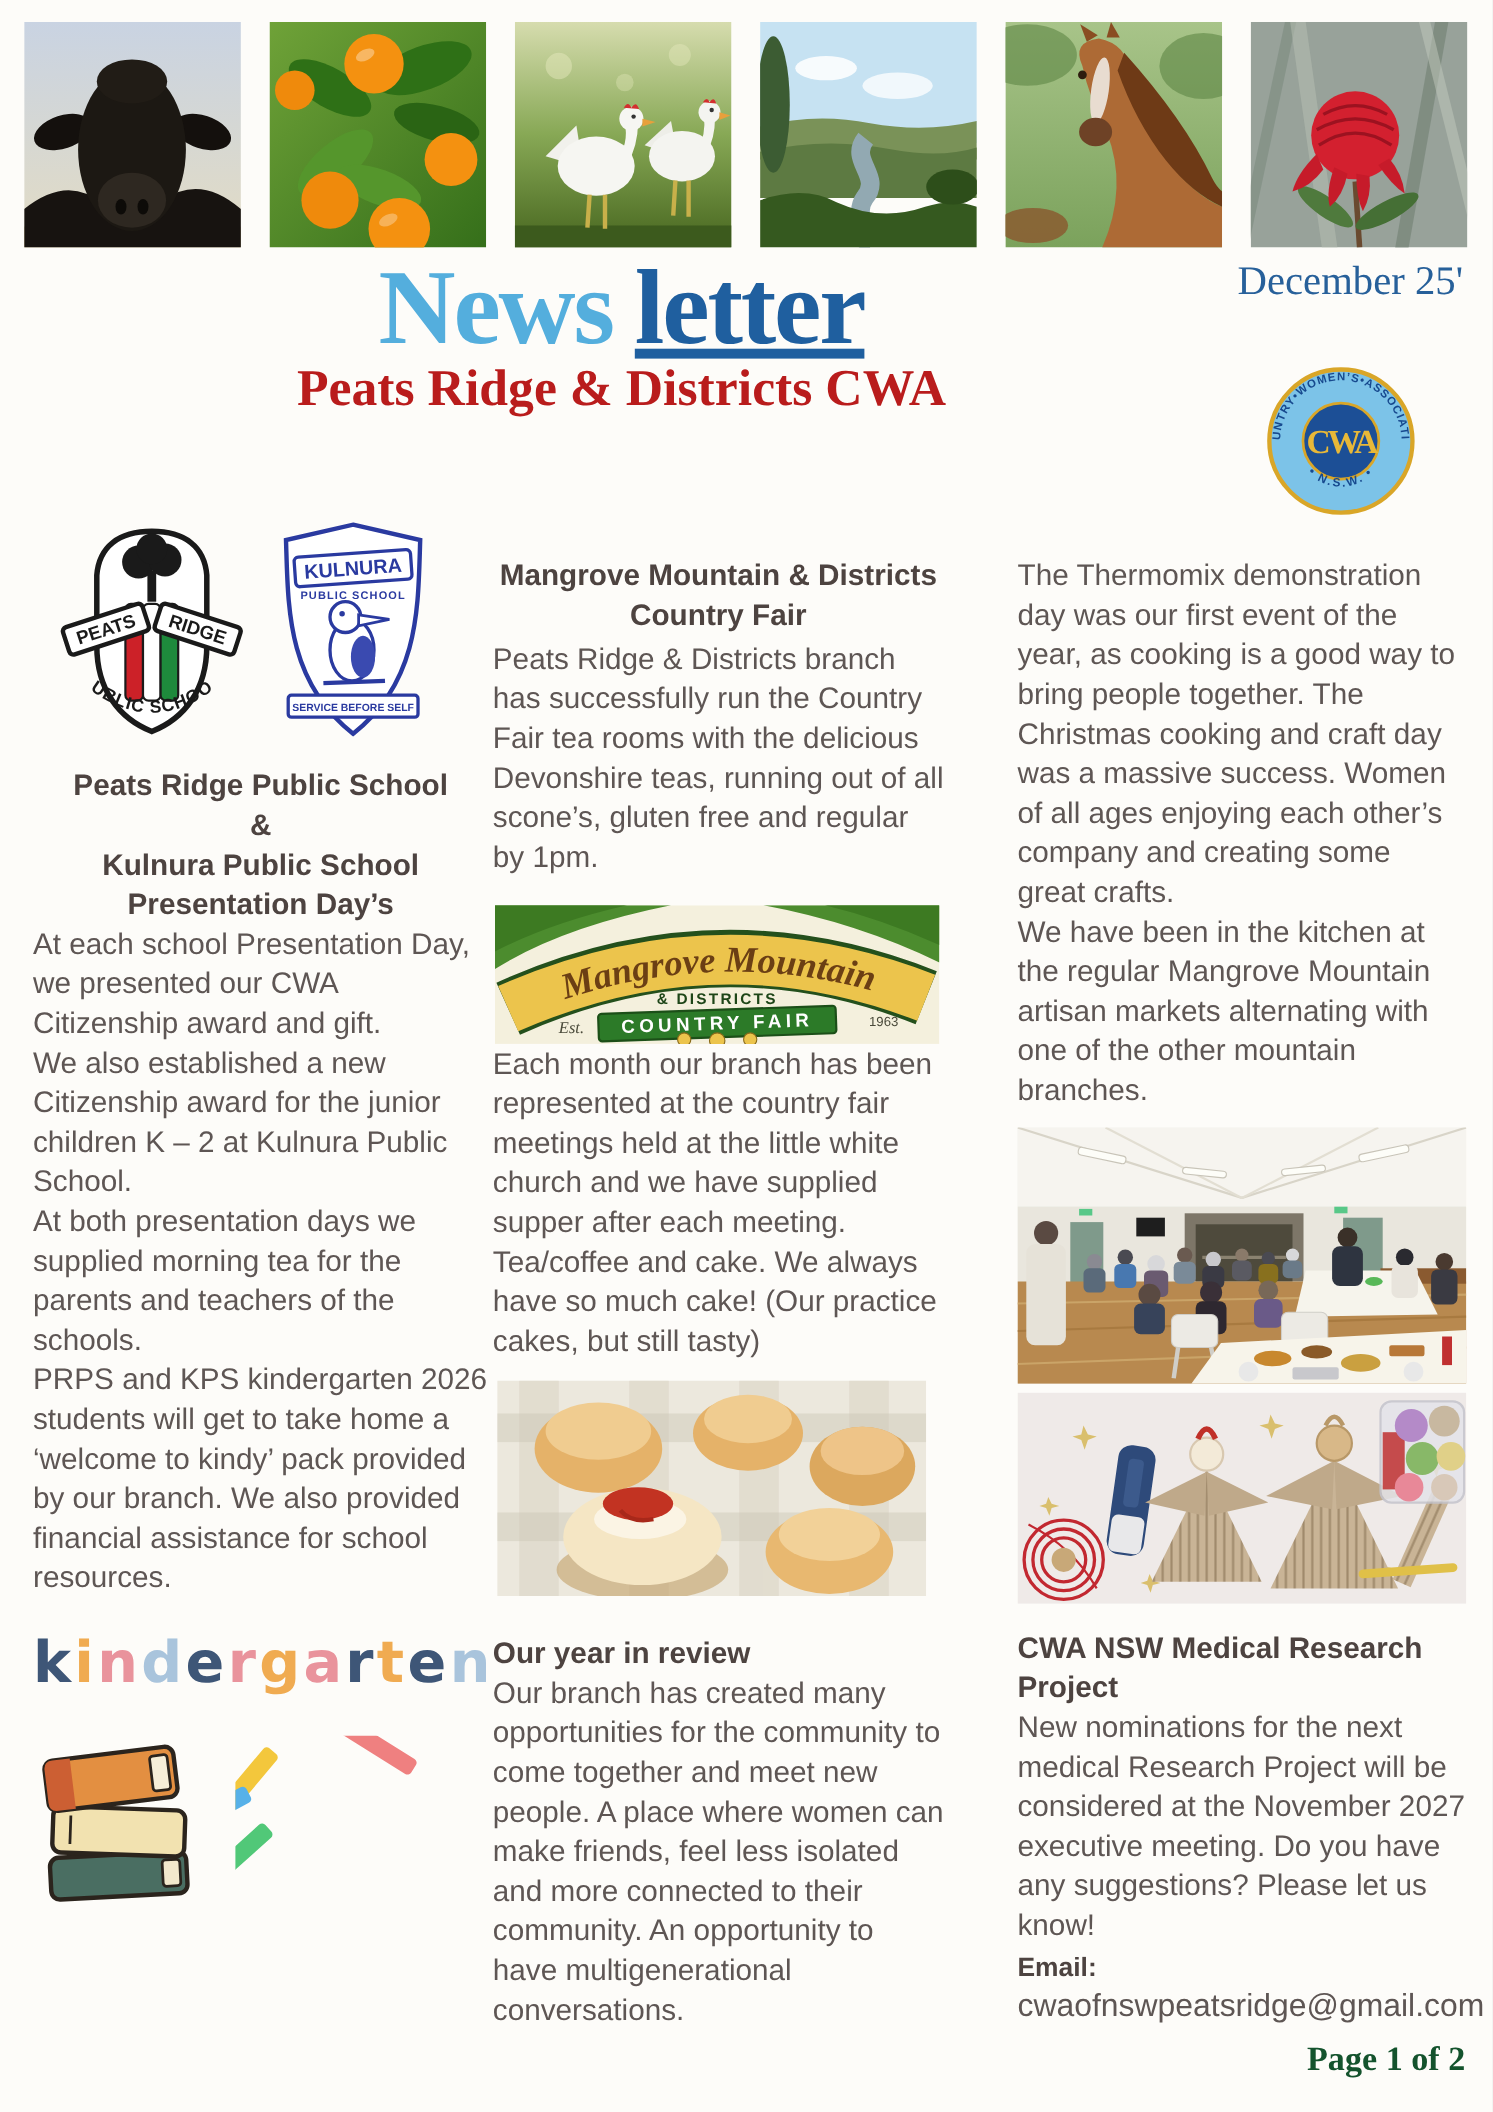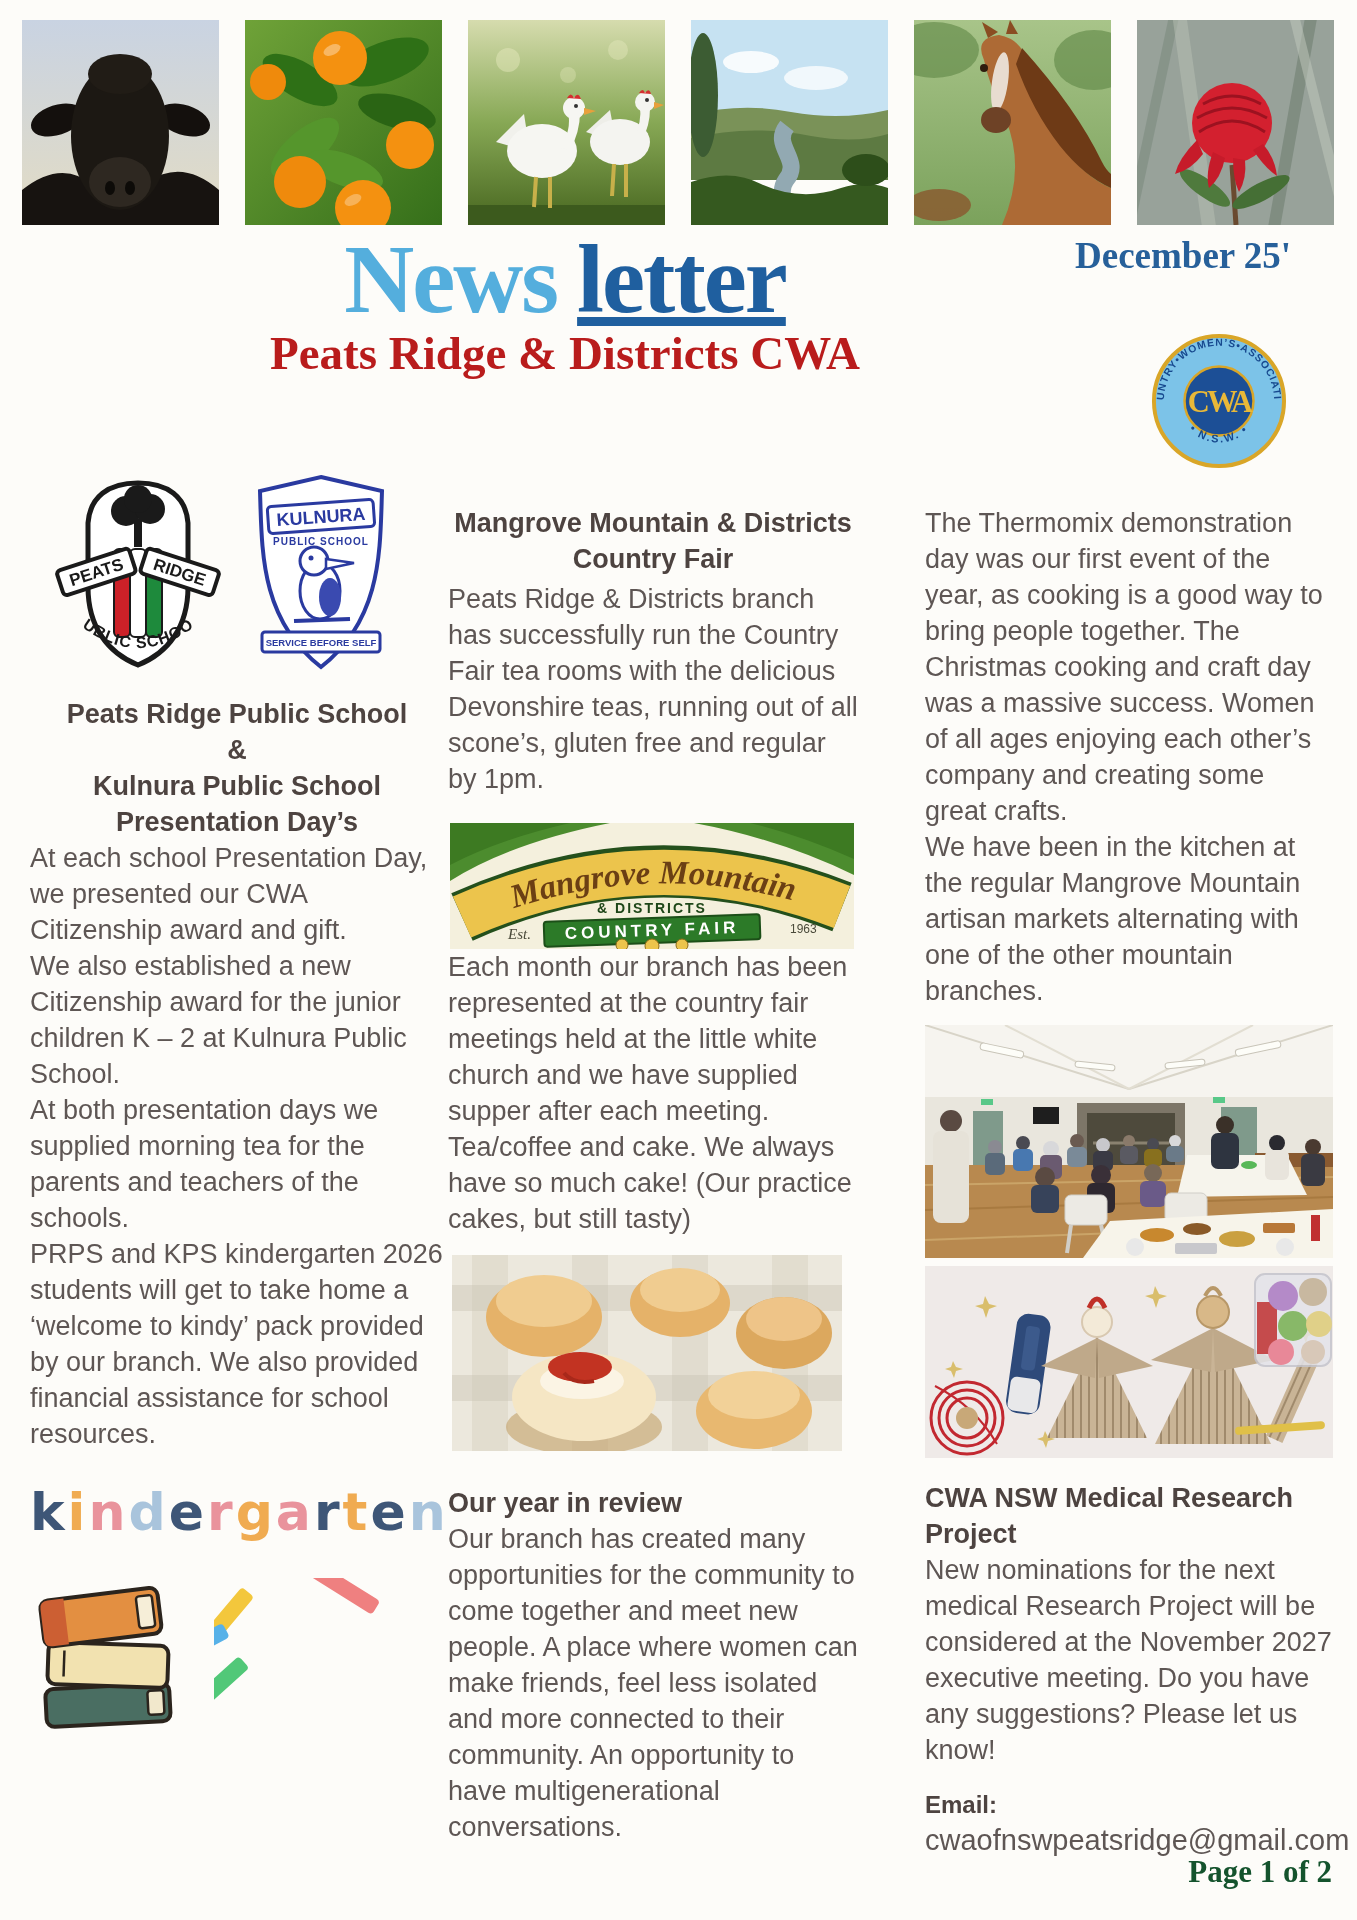--- a/index.html
+++ b/index.html
@@ -6,22 +6,22 @@
   .page{position:relative;width:1357px;height:1920px;margin:0 auto;background:#fdfcf9;overflow:hidden;
         font-family:"Liberation Sans",sans-serif;color:#5e5654;}
   .photo-strip{position:absolute;left:22px;top:20px;width:1313px;height:205px;display:flex;gap:26px;}
   .photo{width:197px;height:205px;flex:none;}
   .photo svg,figure svg{display:block;width:100%;height:100%;}
   figure{margin:0;padding:0;}
   .title-block{position:absolute;top:230px;left:165px;width:800px;text-align:center;
         font-family:"Liberation Serif",serif;font-weight:700;font-size:97px;line-height:100px;letter-spacing:-2px;}
   .title-news{color:#54aedd;}
   .title-letter{color:#1f5f9f;margin-left:20px;text-decoration:underline;}
-  .date{position:absolute;top:234px;left:1075px;width:255px;
-        font-family:"Liberation Serif",serif;font-weight:700;font-size:37px;color:#27609a;}
+  .date{position:absolute;top:234px;left:1075px;width:255px;text-align:right;
+        font-family:"Liberation Serif",serif;font-weight:400;font-size:37px;color:#27609a;}
   .cwa-logo{position:absolute;top:332px;left:1150px;width:138px;height:138px;}
   .subtitle{position:absolute;top:326px;left:165px;width:800px;text-align:center;
         font-family:"Liberation Serif",serif;font-weight:700;font-size:47px;color:#b91c1c;}
   .col{position:absolute;font-size:27px;line-height:36px;}
   .col p{margin:0;}
   .col-left{left:30px;top:468px;width:414px;}
   .col-mid{left:448px;top:505px;width:410px;}
   .col-right{left:925px;top:505px;width:408px;}
   .school-logos{display:flex;gap:24px;padding-left:24px;align-items:flex-start;height:216px;}
   .crest{width:168px;height:212px;}
@@ -30,21 +30,21 @@
   .heading-center{text-align:center;}
   .left-heading{margin-top:12px;}
   .mid-heading{margin-bottom:4px;}
   .fair-logo{margin-top:26px;margin-left:2px;width:404px;height:126px;}
   .fair-gap{margin-top:26px;}
   .scones{margin-top:18px;margin-left:4px;width:390px;height:196px;}
   .review-heading{margin-top:34px;}
   .hall{margin-top:16px;width:408px;height:233px;}
   .angels{margin-top:8px;width:408px;height:192px;}
   .research-heading{margin-top:22px;}
-  .email-label{font-size:24px;line-height:34px;font-weight:700;color:#4d4340;margin-top:20px;}
+  .email-label{font-size:24px;line-height:34px;font-weight:700;color:#4d4340;margin-top:4px;}
   .email-address{font-size:29px;line-height:36px;}
   .kindergarten{margin-top:42px;font-family:"DejaVu Sans",sans-serif;font-weight:700;
         font-size:52px;letter-spacing:3px;white-space:nowrap;}
   .clipart-row{display:flex;gap:30px;margin-top:26px;align-items:flex-end;padding-left:4px;}
   .books{width:150px;height:182px;}
   .pencils{width:185px;height:160px;}
   .page-num{position:absolute;top:1854px;left:1030px;width:302px;text-align:right;
         font-family:"Liberation Serif",serif;font-weight:700;font-size:31px;color:#14532d;}
   svg text{font-family:"Liberation Sans",sans-serif;}
   svg .serif{font-family:"Liberation Serif",serif;}

